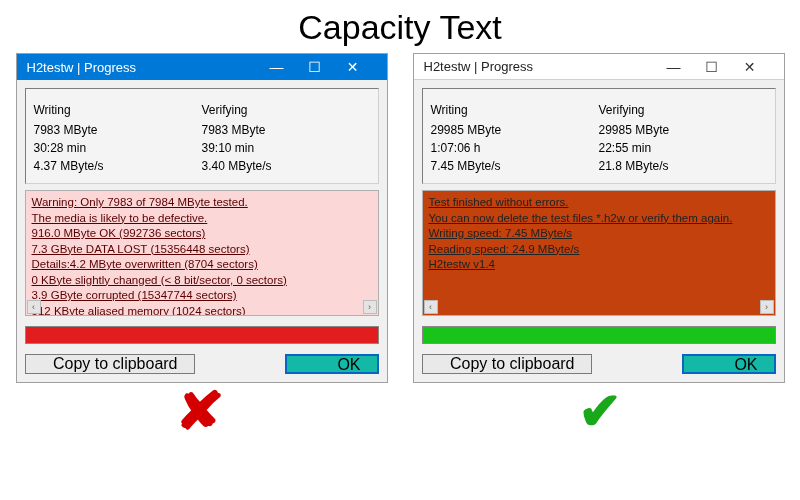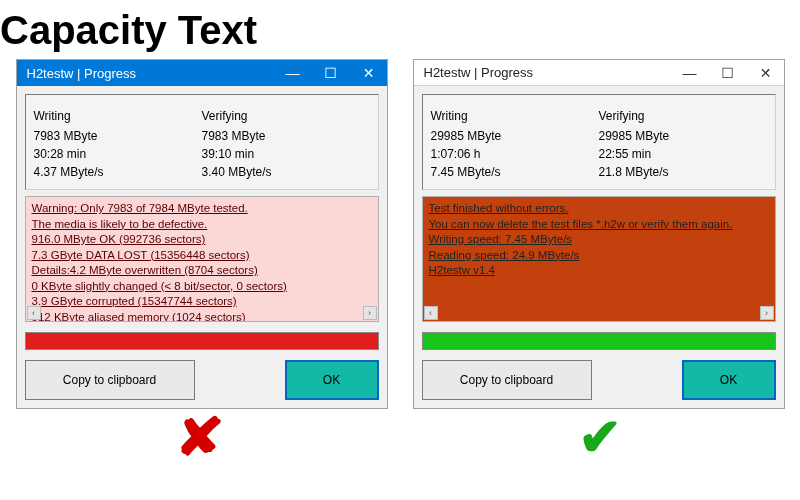--- a/index.html
+++ b/index.html
@@ -4,43 +4,44 @@
 <style>
   * { box-sizing: border-box; margin: 0; padding: 0; }
   body {
     width: 800px;
     height: 500px;
     background: #ffffff;
     font-family: Arial, sans-serif;
     overflow: hidden;
   }
   .page-title {
-    font-size: 40px;
-    font-weight: bold;
+    text-align: center;
+    font-size: 34px;
+    font-weight: normal;
     padding-top: 8px;
     padding-bottom: 6px;
   }
   .windows-row {
     display: flex;
     justify-content: space-around;
     padding: 0 12px;
     gap: 18px;
   }
   .window {
     width: 372px;
     border: 1px solid #a0a0a0;
     background: #f0f0f0;
     font-size: 12px;
   }
   .titlebar {
     height: 26px;
     display: flex;
     align-items: center;
     justify-content: space-between;
-    padding: 0 0 0 10px;
+    padding: 0 16px 0 10px;
     font-size: 13px;
   }
   .titlebar.active {
     background: #0078d7;
     color: #ffffff;
   }
   .titlebar.inactive {
     background: #ffffff;
     color: #222;
     border-bottom: 1px solid #d0d0d0;
@@ -112,26 +113,27 @@
     border: 1px solid #888;
   }
   .progress.red   { background: #e21d1d; }
   .progress.green { background: #18c41a; }
   .button-row {
     display: flex;
     justify-content: space-between;
     margin-top: 10px;
   }
   .btn {
-    height: 40px;
+    height: 20px;
     border: 1px solid #7a7a7a;
     background: #e9e9e9;
-    font-size: 12px;
+    font-size: 16px;
     padding: 0 16px;
     cursor: default;
+    text-align: right;
   }
   .btn.copy { width: 170px; }
   .btn.ok {
     width: 94px;
     border: 2px solid #0a64c2;
     background: #14b8a6;
   }
   .marks-row {
     display: flex;
     justify-content: space-around;

